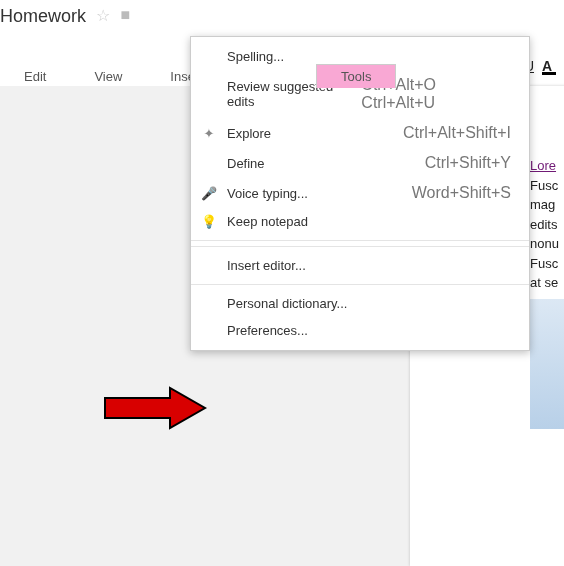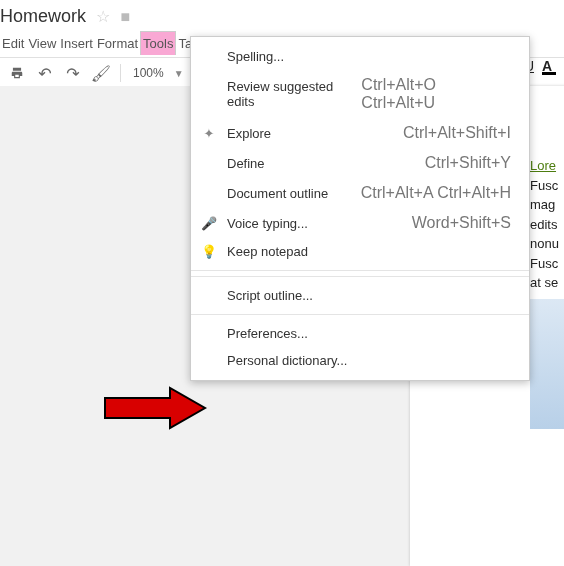--- a/index.html
+++ b/index.html
@@ -1,31 +1,31 @@
 <!DOCTYPE html>
 <html><head>
 <meta charset="utf-8">
 <style>
 * { margin:0; padding:0; box-sizing:border-box; font-family:Arial,sans-serif; }
 body { width:564px; height:566px; background:#fff; overflow:hidden; position:relative; }
-.titlebar { padding:6px 0 2px 0; font-size:18px; color:#333; display:flex; align-items:center; gap:10px; }
+.titlebar { padding:6px 0 2px 0; font-size:18px; color:#333; display:flex; gap:10px; }
 .titlebar .star { color:#ccc; font-size:16px; }
 .titlebar .folder { color:#bbb; font-size:16px; }
 .menubar { display:flex; align-items:center; padding:2px 0; font-size:13px; color:#555; border-bottom:1px solid #e0e0e0; }
-.menubar .mitem { padding:4px 2px; cursor:pointer; }
+.menubar .mitem { padding:4px 24px; cursor:pointer; }
 .menubar .mitem.active { background:#f9a8d4; border:1px solid #ccc; border-bottom:none; position:relative; z-index:10; }
 .menubar .lastedit { margin-left:10px; color:#999; }
 .toolbar { display:flex; align-items:center; padding:4px 6px; border-bottom:1px solid #e0e0e0; gap:6px; }
 .toolbar .tbtn { width:22px; height:22px; display:flex; align-items:center; justify-content:center; color:#666; cursor:pointer; }
 .toolbar .sep { width:1px; height:18px; background:#ddd; margin:0 2px; }
 .toolbar .zoom { font-size:12px; color:#555; padding:0 4px; }
 .toolbar .dropdown { font-size:10px; color:#888; }
 .doc-area { position:absolute; top:86px; left:0; right:0; bottom:0; background:#f1f1f1; }
 .page { position:absolute; left:410px; top:86px; width:250px; height:480px; background:#fff; box-shadow:0 0 3px rgba(0,0,0,0.2); padding:70px 0 0 120px; font-size:13px; line-height:1.5; color:#222; }
-.page .link { color:#4d7c0f; text-decoration:underline;text-align:right; }
+.page .link { color:#701a75; text-decoration:underline;text-align:right; }
 .page-img { margin-top:6px; width:110px; height:130px; background:linear-gradient(180deg,#dce8f4,#b8d0e8); }
 .menu { position:absolute; left:190px; top:36px; width:340px; background:#fff; border:1px solid #ccc; box-shadow:0 2px 8px rgba(0,0,0,0.25); padding:6px 0; z-index:5; }
 .menu .row { display:flex; align-items:center; padding:6px 18px 6px 36px; font-size:13px; color:#333; cursor:pointer; position:relative; }
 .menu .row .shortcut { margin-left:auto; font-size:16px; color:#777; }
 .menu .row .icon { position:absolute; left:10px; width:16px; height:16px; color:#888; display:flex; align-items:center; justify-content:center; }
 .menu hr { border:none; border-top:1px solid #e4e4e4; margin:5px 0; }
 .arrow { position:absolute; left:100px; top:386px; z-index:20; }
 .underline-A { position:absolute; right:8px; top:58px; font-weight:bold; color:#222; font-size:14px; }
 .underline-A .bar { height:3px; background:#000; width:14px; margin-top:-2px; }
 .underline-U { position:absolute; right:30px; top:58px; font-size:14px; color:#222; text-decoration:underline; }
@@ -93,41 +93,37 @@
   <div class="row">
       <span class="icon">✦</span>
       <span>Explore</span>
       <span class="shortcut">Ctrl+Alt+Shift+I</span>
     </div>
   <div class="row">
       <span>Define</span>
       <span class="shortcut">Ctrl+Shift+Y</span>
     </div>
   <div class="row">
-      <span>Document outline</span>
-      <span class="shortcut">Ctrl+Alt+A Ctrl+Alt+H</span>
-    </div>
-  <div class="row">
       <span class="icon">🎤</span>
       <span>Voice typing...</span>
       <span class="shortcut">Word+Shift+S</span>
     </div>
   <div class="row">
       <span class="icon">💡</span>
       <span>Keep notepad</span>
     </div>
   <hr>
   <hr>
   <div class="row">
-      <span>Script outline...</span>
+      <span>Insert editor...</span>
     </div>
   <hr>
   <div class="row">
-      <span>Preferences...</span>
+      <span>Personal dictionary...</span>
     </div>
   <div class="row">
-      <span>Personal dictionary...</span>
+      <span>Preferences...</span>
     </div>
 </div>
 
 <svg class="arrow" width="110" height="44" viewBox="0 0 110 44">
   <path d="M5 12 L70 12 L70 2 L105 22 L70 42 L70 32 L5 32 Z" fill="#d80000" stroke="#000" stroke-width="2"></path>
 </svg>
 
 </body></html>

